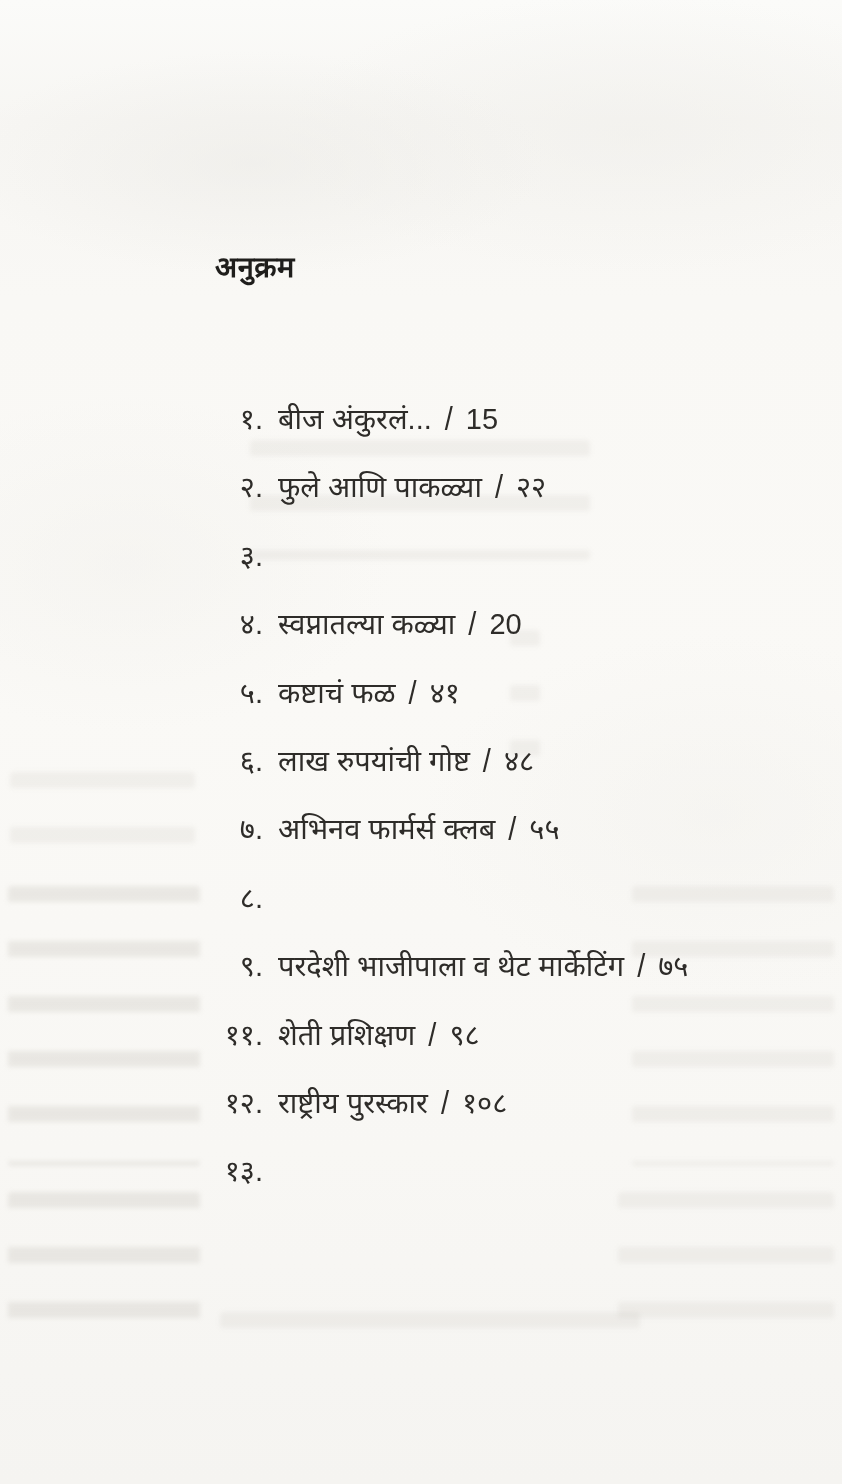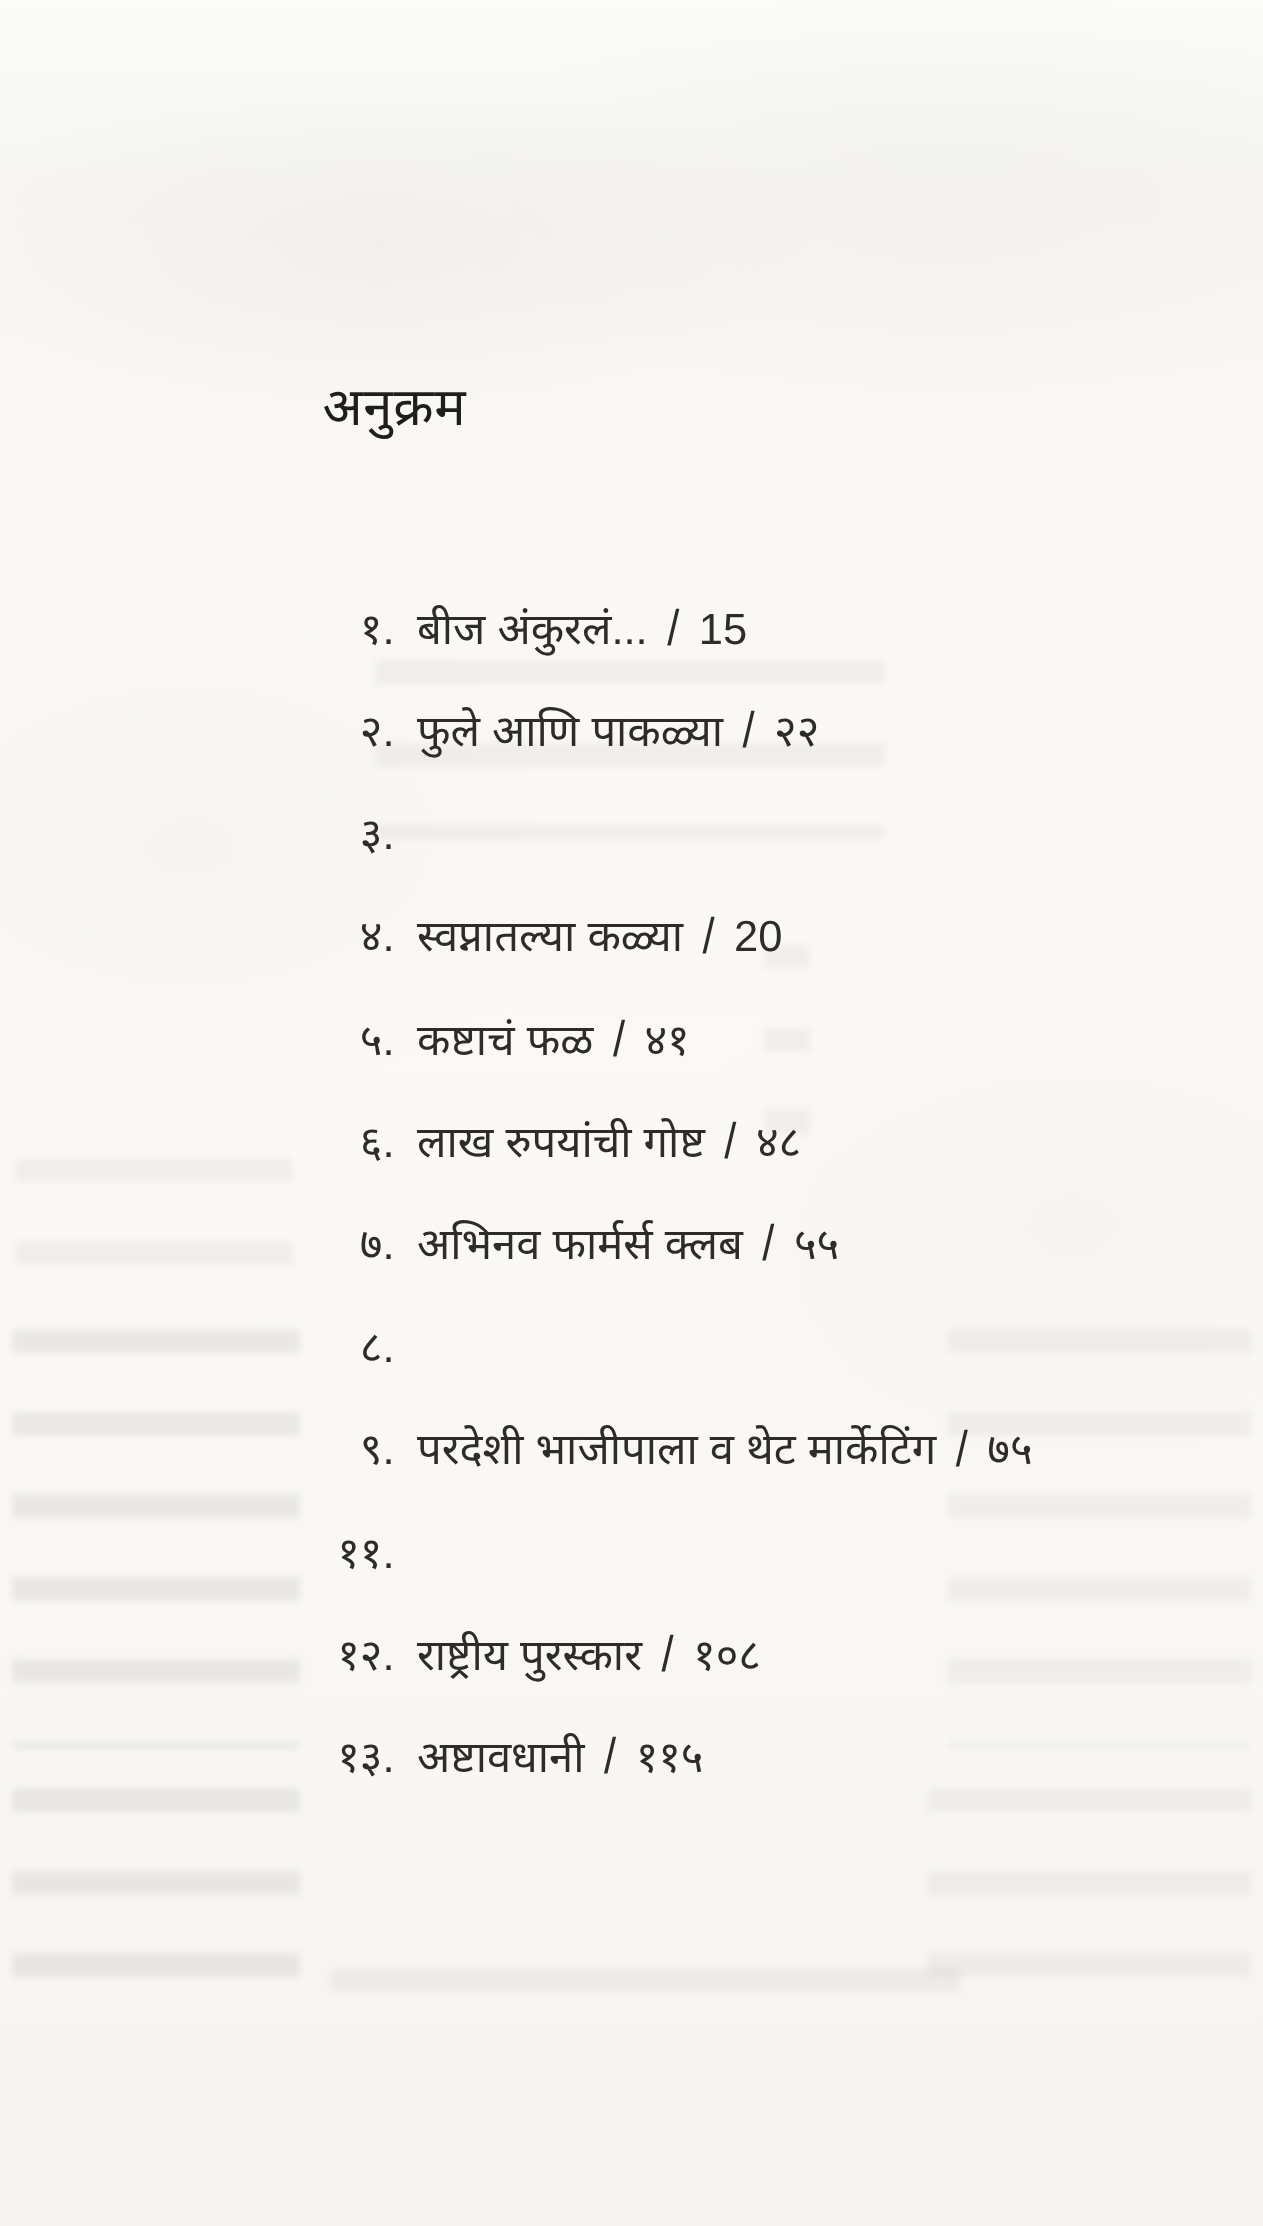--- a/index.html
+++ b/index.html
@@ -34,22 +34,22 @@
       rgba(168,162,152,0.34) 0 16px,
       rgba(168,162,152,0) 16px 55px
     );
   }
   .ghost.light { opacity: 0.35; }
 
   .page-title {
     position: absolute;
     left: 215px;
     top: 246px;
-    font-size: 35px;
-    font-weight: 400;
+    font-size: 29px;
+    font-weight: 700;
     letter-spacing: 0.5px;
     color: #1f1e1c;
     white-space: nowrap;
   }
 
   .toc-list {
     position: absolute;
     left: 213px;
     top: 398px;
     width: 600px;
@@ -147,31 +147,31 @@
   <div class="toc-row">
     <span class="toc-num">९.</span>
     <span class="toc-entry">
       <span class="toc-title">परदेशी भाजीपाला व थेट मार्केटिंग</span><span class="toc-slash">/</span><span class="toc-page">७५</span>
     </span>
   </div>
 
 
   <div class="toc-row">
     <span class="toc-num">११.</span>
+    <span class="toc-entry">
+      <span class="toc-title">शेती प्रशिक्षण</span><span class="toc-slash">/</span><span class="toc-page">९८</span>
+    </span>
   </div>
 
   <div class="toc-row">
     <span class="toc-num">१२.</span>
     <span class="toc-entry">
       <span class="toc-title">राष्ट्रीय पुरस्कार</span><span class="toc-slash">/</span><span class="toc-page">१०८</span>
     </span>
   </div>
 
   <div class="toc-row">
     <span class="toc-num">१३.</span>
-    <span class="toc-entry">
-      <span class="toc-title">अष्टावधानी</span><span class="toc-slash">/</span><span class="toc-page">११५</span>
-    </span>
   </div>
 
 </div>
 
 </div>
 
 </body></html>

